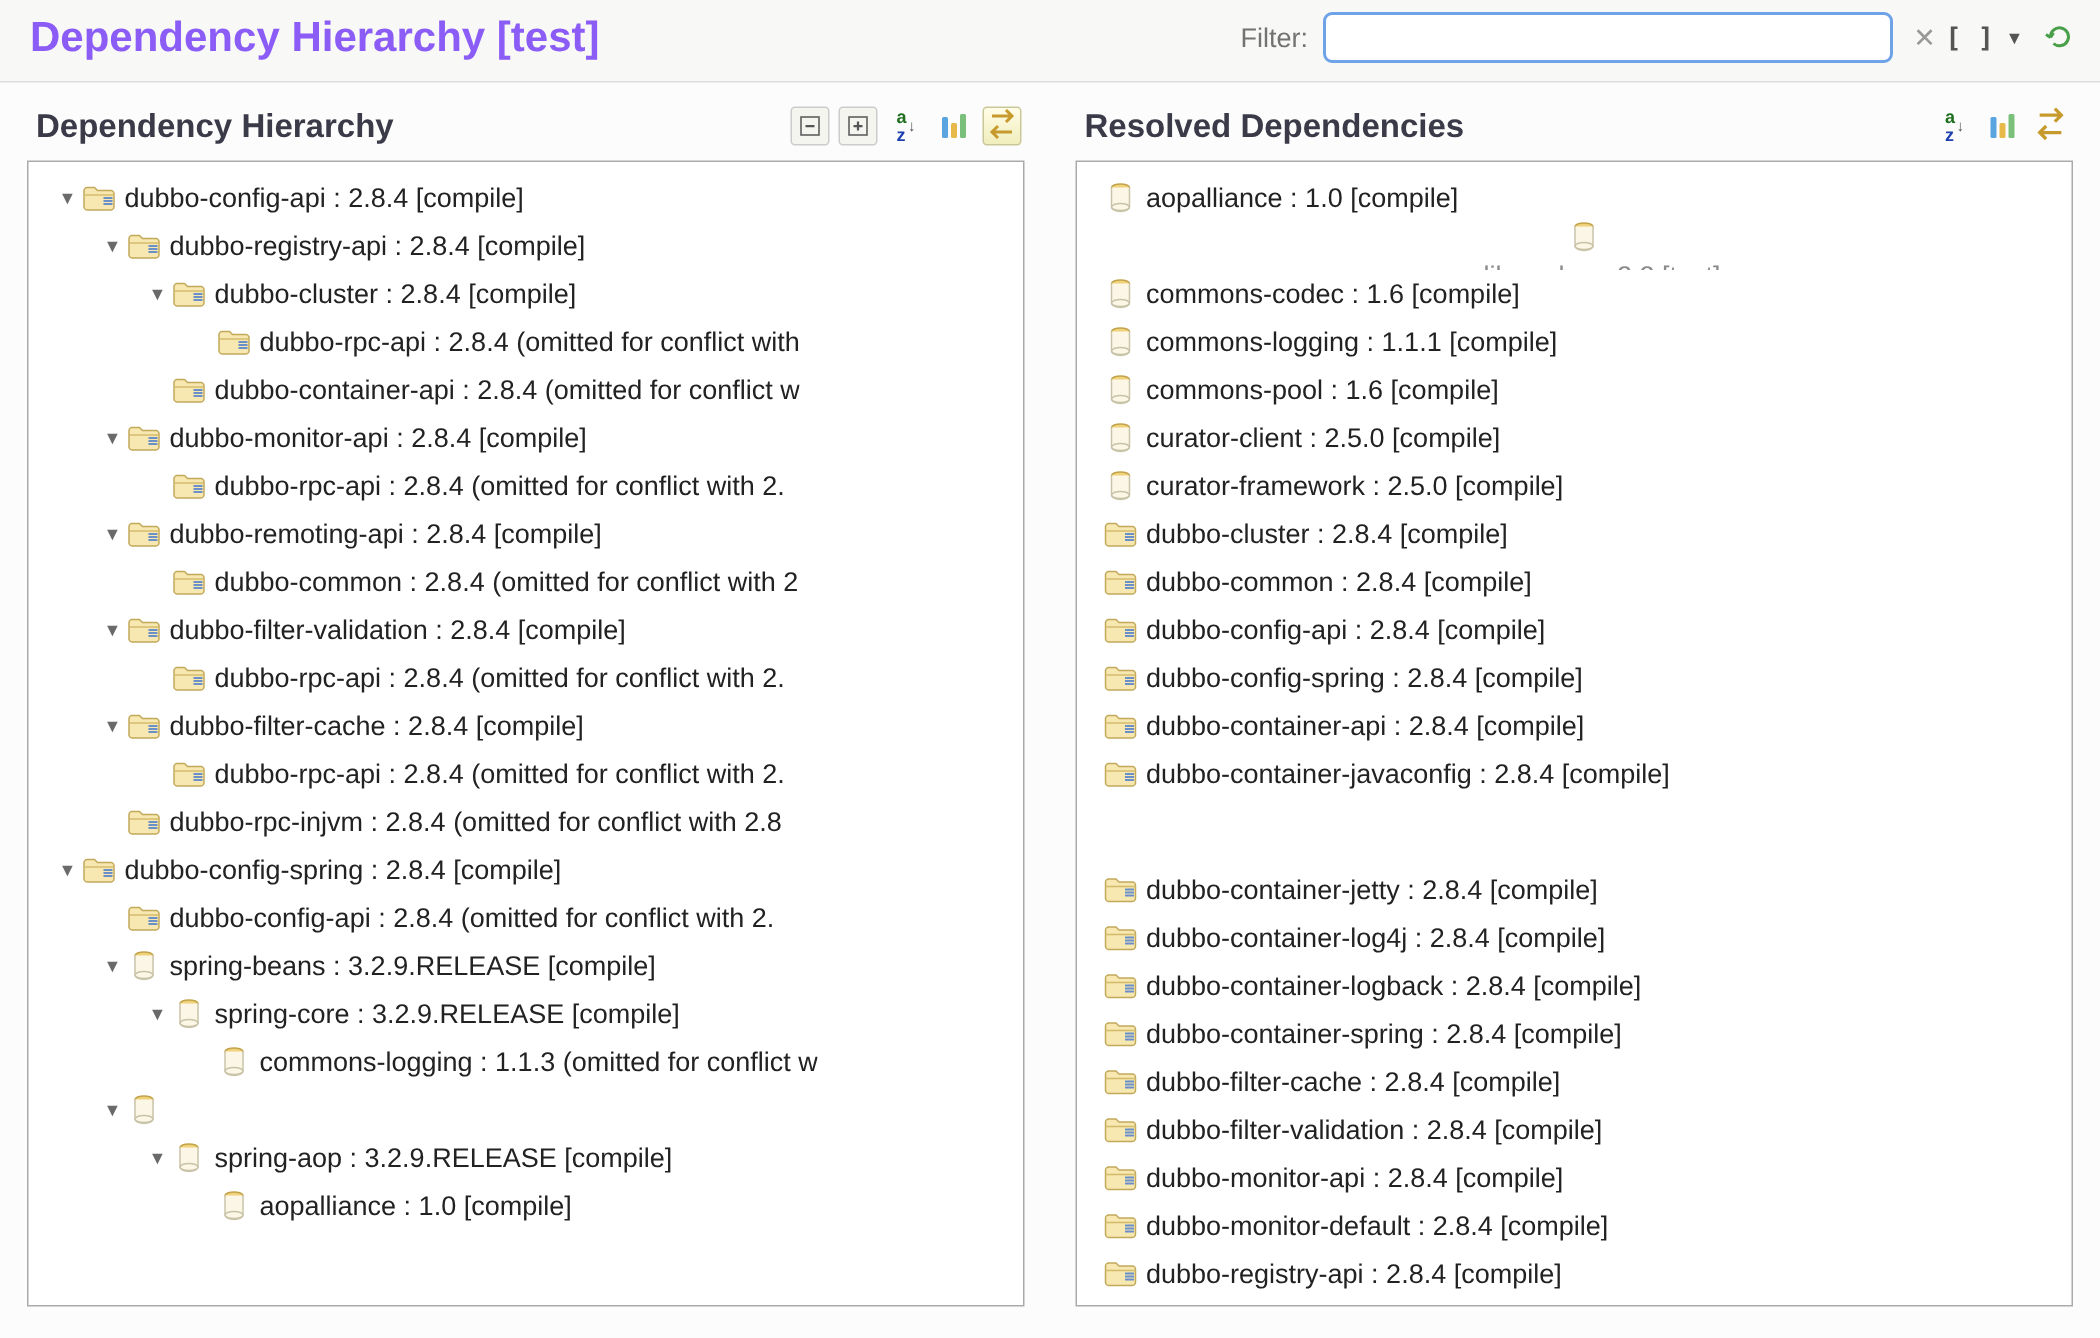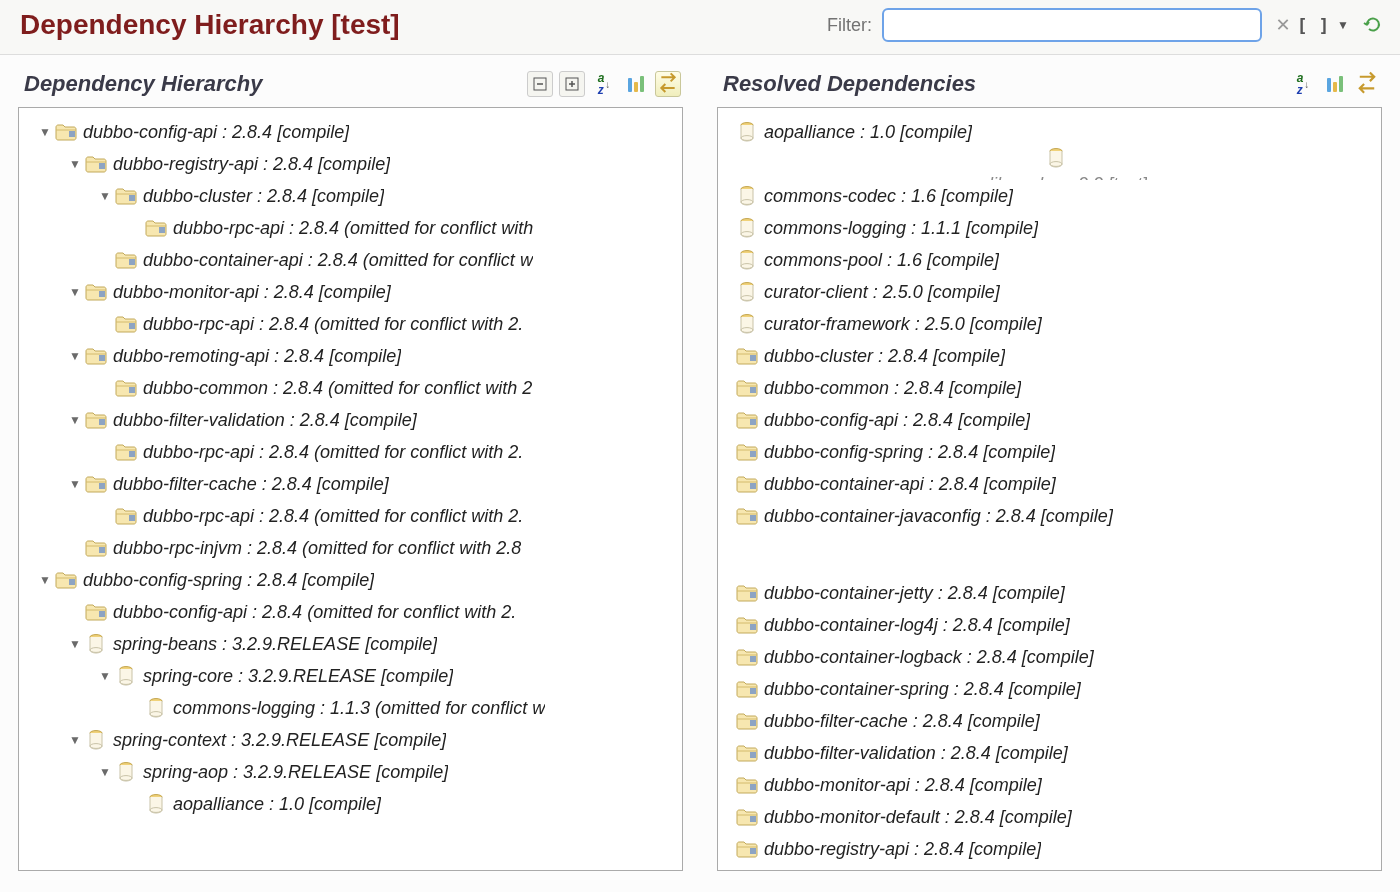--- a/index.html
+++ b/index.html
@@ -16,21 +16,21 @@
     display: flex;
     align-items: center;
     justify-content: space-between;
     padding: 8px 16px 12px 20px;
     border-bottom: 1px solid #ddd;
     background: #f8f8f6;
   }
   .page-title {
     font-size: 28px;
     font-weight: 600;
-    color: #7f1d1d;
+    color: #8b5cf6;
   }
   .filter-area {
     display: flex;
     align-items: center;
     gap: 10px;
   }
   .filter-label {
     font-size: 18px;
     color: #737373;
   }
@@ -61,21 +61,20 @@
   }
   .top-icon.brackets { color:#555; font-weight:600; font-family: monospace; }
   .top-icon.dropdown-caret { color:#555; font-size:12px; }
   .top-icon.refresh svg path { stroke:#4aa04a; stroke-width:2; fill:none; }
 
   .panels {
     display: flex;
     gap: 18px;
     padding: 10px 10px 10px 10px;
     height: calc(892px - 58px);
-    font-style: italic;
   }
   .panel {
     flex: 1;
     display: flex;
     flex-direction: column;
     min-width: 0;
   }
   .panel-header {
     display: flex;
     align-items: center;
@@ -407,21 +406,20 @@
             </span>
             <span class="node-label">commons-logging : 1.1.3 (omitted for conflict w</span>
           </li>
           <li style="padding-left: 48px;">
             <span class="disclosure">▼</span>
             <span class="node-icon">
               <svg class="jar-svg" viewBox="0 0 18 20">
                 <use href="#jar-icon-g"></use>
               </svg>
             </span>
-            <span class="node-label">spring-context : 3.2.9.RELEASE [compile]</span>
           </li>
           <li style="padding-left: 78px;">
             <span class="disclosure">▼</span>
             <span class="node-icon">
               <svg class="jar-svg" viewBox="0 0 18 20">
                 <use href="#jar-icon-g"></use>
               </svg>
             </span>
             <span class="node-label">spring-aop : 3.2.9.RELEASE [compile]</span>
           </li>

